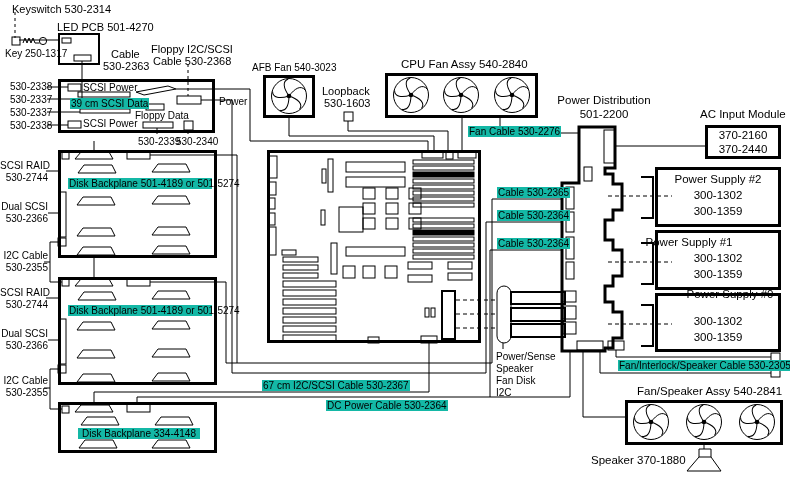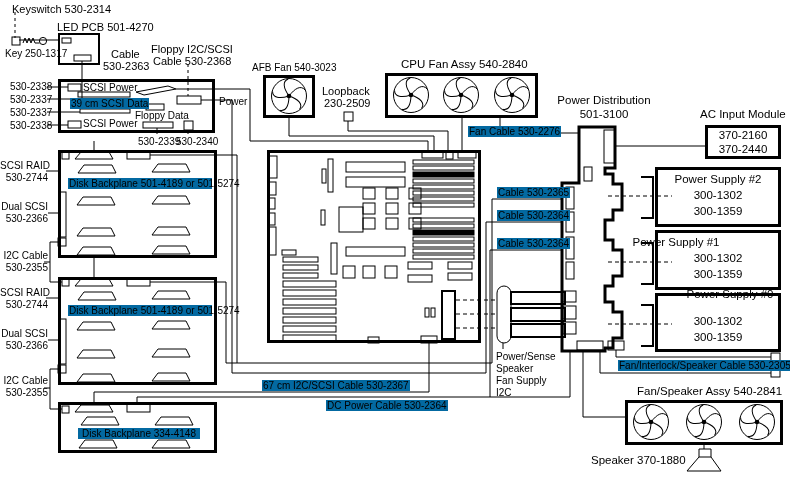--- a/index.html
+++ b/index.html
@@ -4,21 +4,21 @@
 <style>
   html,body{margin:0;padding:0;background:#fff;}
   #canvas{position:relative;width:790px;height:477px;background:#fff;overflow:hidden;
           font-family:"Liberation Sans",sans-serif;color:#000;}
   .box{position:absolute;border:3px solid #000;background:#fff;box-sizing:border-box;}
   .b2{border-width:2px;}
   #wires{position:absolute;left:0;top:0;pointer-events:none;}
   .lbl{position:absolute;white-space:nowrap;color:#000;line-height:12px;font-size:11px;}
   .s10{font-size:10px;line-height:11px;}
   .s12{font-size:11.5px;line-height:13px;}
-  .bg{background:#0369a1;padding:0 1px;}
+  .bg{background:#14b8a6;padding:0 1px;}
   .ctr{text-align:center;}
   .rt{text-align:right;width:48px;}
   .labels{position:absolute;left:0;top:0;width:100%;height:100%;}
 </style>
 </head>
 <body>
 
 <div id="canvas">
 
   <div class="box b2" style="left:58px;top:33px;width:42px;height:32px;"></div>
@@ -299,34 +299,34 @@
     <div class="lbl s10" style="left:83px;top:82px;">SCSI Power</div>
     <div class="lbl s10 bg" style="left:70px;top:98px;">39 cm SCSI Data</div>
     <div class="lbl s10" style="left:83px;top:118px;">SCSI Power</div>
     <div class="lbl s10" style="left:135px;top:110px;">Floppy Data</div>
     <div class="lbl s10" style="left:179px;top:96px;margin-left:40px;">Power</div>
     <div class="lbl s10" style="left:138px;top:136px;">530-2339</div>
     <div class="lbl s10" style="left:176px;top:136px;">530-2340</div>
 
     <div class="lbl s10" style="left:252px;top:62px;">AFB Fan 540-3023</div>
     <div class="lbl" style="left:322px;top:85px;">Loopback</div>
-    <div class="lbl" style="left:324px;top:97px;">230-2509</div>
+    <div class="lbl" style="left:324px;top:97px;">530-1603</div>
     <div class="lbl s12" style="left:401px;top:58px;">CPU Fan Assy 540-2840</div>
     <div class="lbl s10 bg" style="left:468px;top:126px;">Fan Cable 530-2276</div>
 
     <div class="lbl s12 ctr" style="left:545px;top:94px;width:118px;">Power Distribution</div>
-    <div class="lbl s12 ctr" style="left:545px;top:108px;width:118px;">501-3100</div>
+    <div class="lbl s12 ctr" style="left:545px;top:108px;width:118px;">501-2200</div>
     <div class="lbl s12" style="left:700px;top:108px;">AC Input Module</div>
     <div class="lbl s12 ctr" style="left:707px;top:129px;width:72px;">370-2160</div>
     <div class="lbl s12 ctr" style="left:707px;top:143px;width:72px;">370-2440</div>
 
     <div class="lbl s12 ctr" style="left:658px;top:173px;width:120px;">Power Supply #2</div>
     <div class="lbl s12 ctr" style="left:658px;top:189px;width:120px;">300-1302</div>
     <div class="lbl s12 ctr" style="left:658px;top:205px;width:120px;">300-1359</div>
-    <div class="lbl s12 ctr" style="left:626px;top:236px;width:100px;text-align:center;">Power Supply #1</div>
+    <div class="lbl s12 ctr" style="left:639px;top:236px;width:100px;text-align:center;">Power Supply #1</div>
     <div class="lbl s12 ctr" style="left:658px;top:252px;width:120px;">300-1302</div>
     <div class="lbl s12 ctr" style="left:658px;top:268px;width:120px;">300-1359</div>
     <div class="lbl s12 ctr" style="left:658px;top:288px;width:144px;">Power Supply #0</div>
     <div class="lbl s12 ctr" style="left:658px;top:315px;width:120px;">300-1302</div>
     <div class="lbl s12 ctr" style="left:658px;top:331px;width:120px;">300-1359</div>
 
     <div class="lbl s10 rt" style="left:0px;top:160px;">SCSI RAID</div>
     <div class="lbl s10 rt" style="left:0px;top:172px;">530-2744</div>
     <div class="lbl s10 rt" style="left:0px;top:201px;">Dual SCSI</div>
     <div class="lbl s10 rt" style="left:0px;top:213px;">530-2366</div>
@@ -342,21 +342,21 @@
     <div class="lbl s10 rt" style="left:0px;top:387px;">530-2355</div>
     <div class="lbl s10 ctr bg" style="left:68px;top:305px;width:142px;">Disk Backplane 501-4189 or 501-5274</div>
 
     <div class="lbl s10 ctr bg" style="left:78px;top:428px;width:120px;">Disk Backplane 334-4148</div>
 
     <div class="lbl s10 bg" style="left:497px;top:187px;">Cable 530-2365</div>
     <div class="lbl s10 bg" style="left:497px;top:210px;">Cable 530-2364</div>
     <div class="lbl s10 bg" style="left:497px;top:238px;">Cable 530-2364</div>
     <div class="lbl s10" style="left:496px;top:351px;">Power/Sense</div>
     <div class="lbl s10" style="left:496px;top:363px;">Speaker</div>
-    <div class="lbl s10" style="left:496px;top:375px;">Fan Supply</div>
+    <div class="lbl s10" style="left:496px;top:375px;">Fan Disk</div>
     <div class="lbl s10" style="left:496px;top:387px;">I2C</div>
     <div class="lbl s10 bg" style="left:262px;top:380px;">67 cm I2C/SCSI Cable 530-2367</div>
     <div class="lbl s10 bg" style="left:326px;top:400px;">DC Power Cable 530-2364</div>
     <div class="lbl s10 bg" style="left:618px;top:360px;">Fan/Interlock/Speaker Cable 530-2305</div>
 
     <div class="lbl s12" style="left:637px;top:385px;">Fan/Speaker Assy 540-2841</div>
     <div class="lbl s12" style="left:591px;top:454px;">Speaker 370-1880</div>
   </div>
 </div>
 

